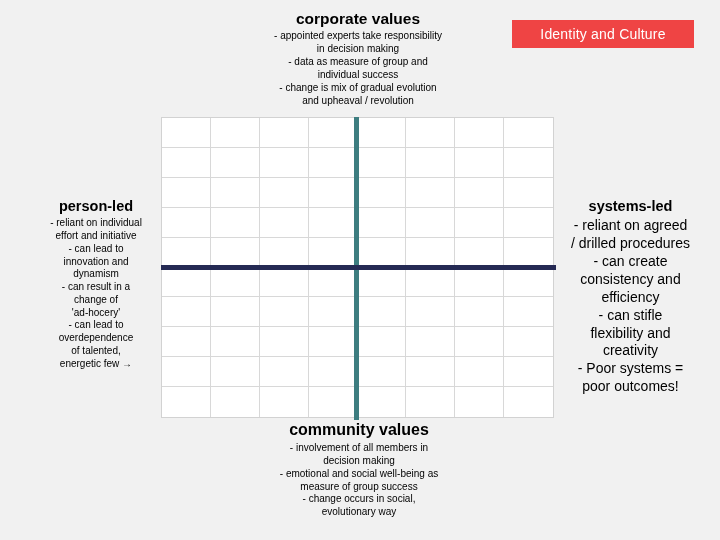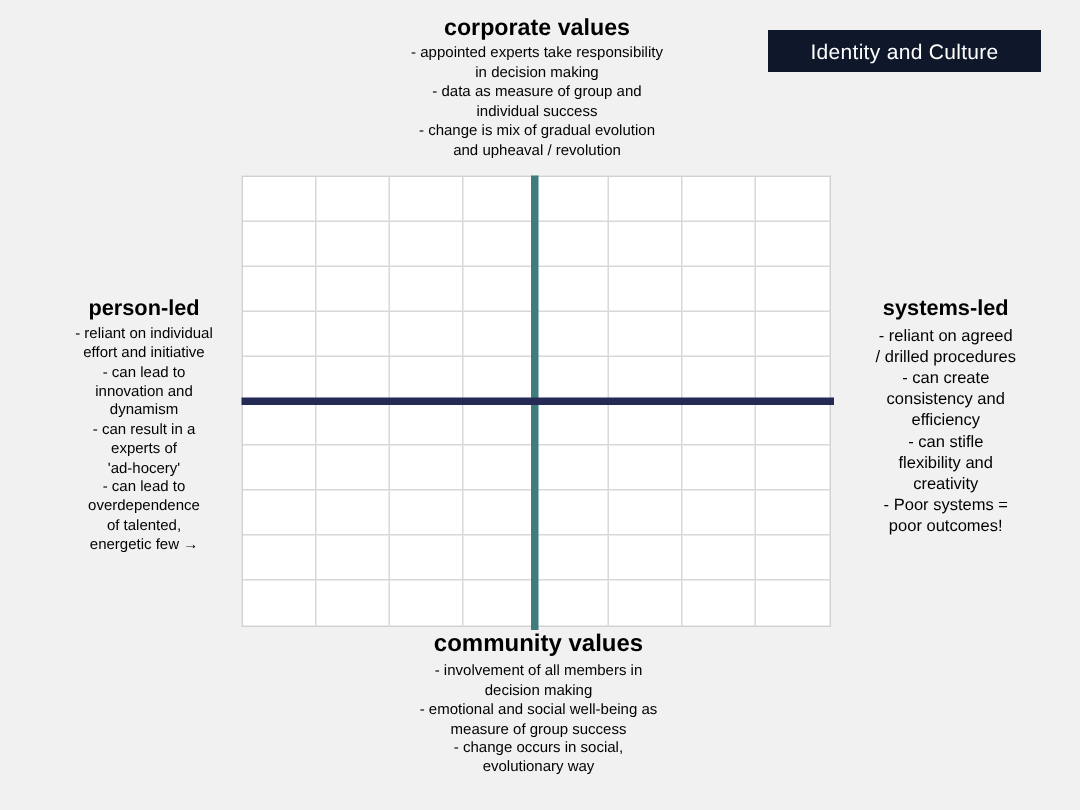--- a/index.html
+++ b/index.html
@@ -108,30 +108,30 @@
   #block-person .block-body { font-size: 10px; line-height: 1.28; }
 
   #block-systems {
     position: absolute;
     left: 563px;
     top: 198px;
     width: 135px;
     text-align: center;
   }
   #block-systems .block-title { font-size: 14.5px; }
-  #block-systems .block-body { font-size: 11px; line-height: 1.28; }
+  #block-systems .block-body { font-size: 14px; line-height: 1.28; }
 
   
   #badge-identity {
     position: absolute;
     left: 512px;
     top: 20px;
     width: 182px;
     height: 28px;
-    background: #0f172a;
+    background: #ef4444;
     color: #ffffff;
     font-size: 14px;
     display: flex;
     align-items: center;
     justify-content: center;
     letter-spacing: 0.2px;
   }
 </style>
 </head>
 <body>
@@ -250,21 +250,21 @@
 
   <div id="block-person">
     <div class="block-title">person-led</div>
     <div class="block-body">
         <div>- reliant on individual</div>
         <div>effort and initiative</div>
         <div>-  can lead to</div>
         <div>innovation and</div>
         <div>dynamism</div>
         <div>-   can result in a</div>
-        <div>experts of</div>
+        <div>change of</div>
         <div>'ad-hocery'</div>
         <div>-   can lead to</div>
         <div>overdependence</div>
         <div>of talented,</div>
         <div>energetic few →</div>
       </div>
   </div>
 
   <div id="block-systems">
     <div class="block-title">systems-led</div>

